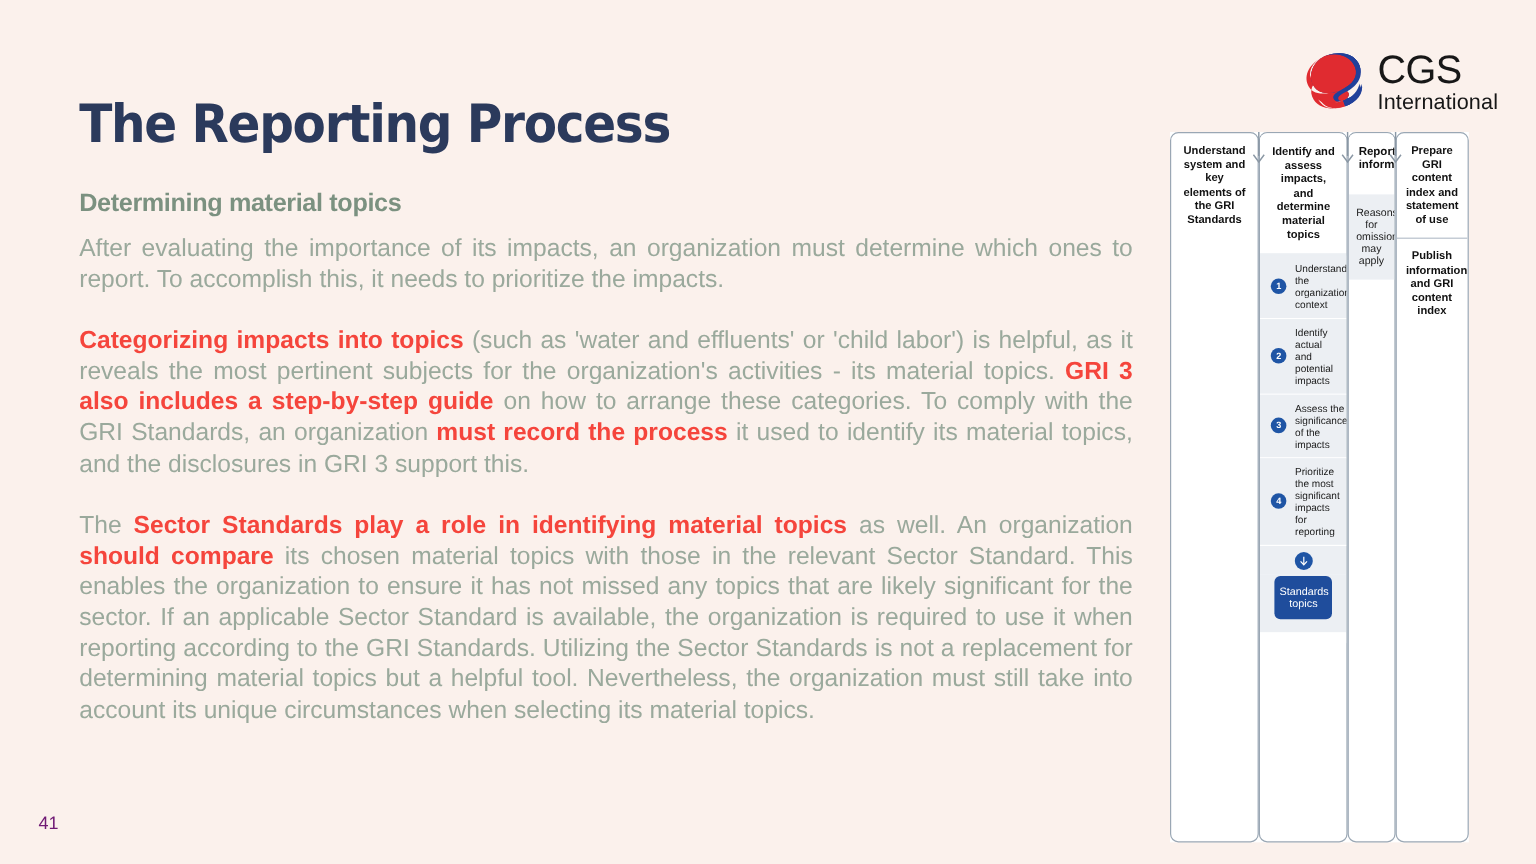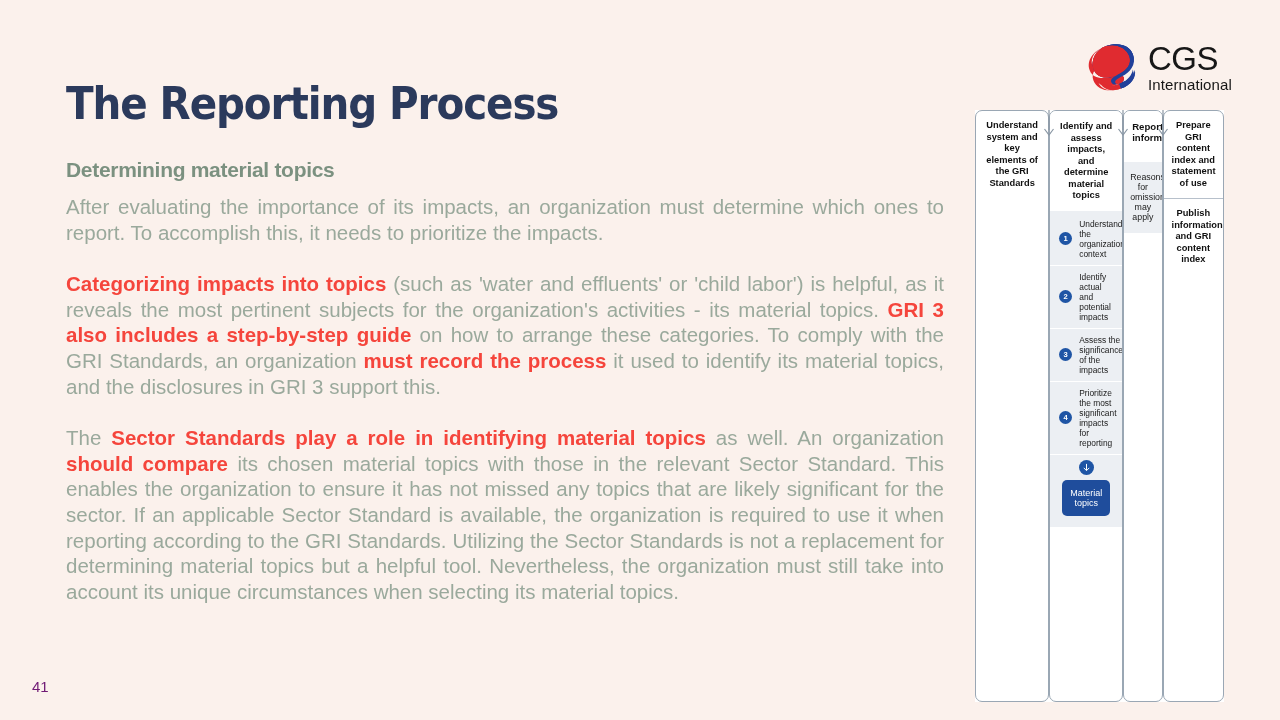--- a/index.html
+++ b/index.html
@@ -37,21 +37,21 @@
     justify-content: center;
     line-height: 1;
   }
   .logo-cgs {
     font-size: 33px;
     font-weight: normal;
     color: #171717;
     letter-spacing: -0.5px;
   }
   .logo-intl {
-    font-size: 15px;
+    font-size: 18px;
     color: #171717;
     text-align: right;
     margin-top: 2px;
     letter-spacing: 0.1px;
   }
 
   
   .page-title {
     position: absolute;
     left: 66px;
@@ -319,21 +319,21 @@
     </div>
     <div class="down-circle-wrap">
       <span class="down-circle">
         <svg width="9" height="9" viewBox="0 0 10 10">
           <line x1="5" y1="1" x2="5" y2="8" stroke="#ffffff" stroke-width="1.1"></line>
           <polyline points="2,5.4 5,8.5 8,5.4" fill="none" stroke="#ffffff" stroke-width="1.1"></polyline>
         </svg>
       </span>
     </div>
     <div class="material-wrap">
-      <div class="material-btn">Material topics</div>
+      <div class="material-btn">Standards topics</div>
     </div>
     <div class="sec-tail"></div>
   </div>
 
   <div class="arrow-gap">
     <svg width="12" height="26" viewBox="0 0 12 26">
       <line x1="6" y1="0" x2="6" y2="20" stroke="#8a97a4" stroke-width="1.2"></line>
       <polyline points="1.5,19 6,25 10.5,19" fill="none" stroke="#8a97a4" stroke-width="1.2"></polyline>
     </svg>
   </div>

